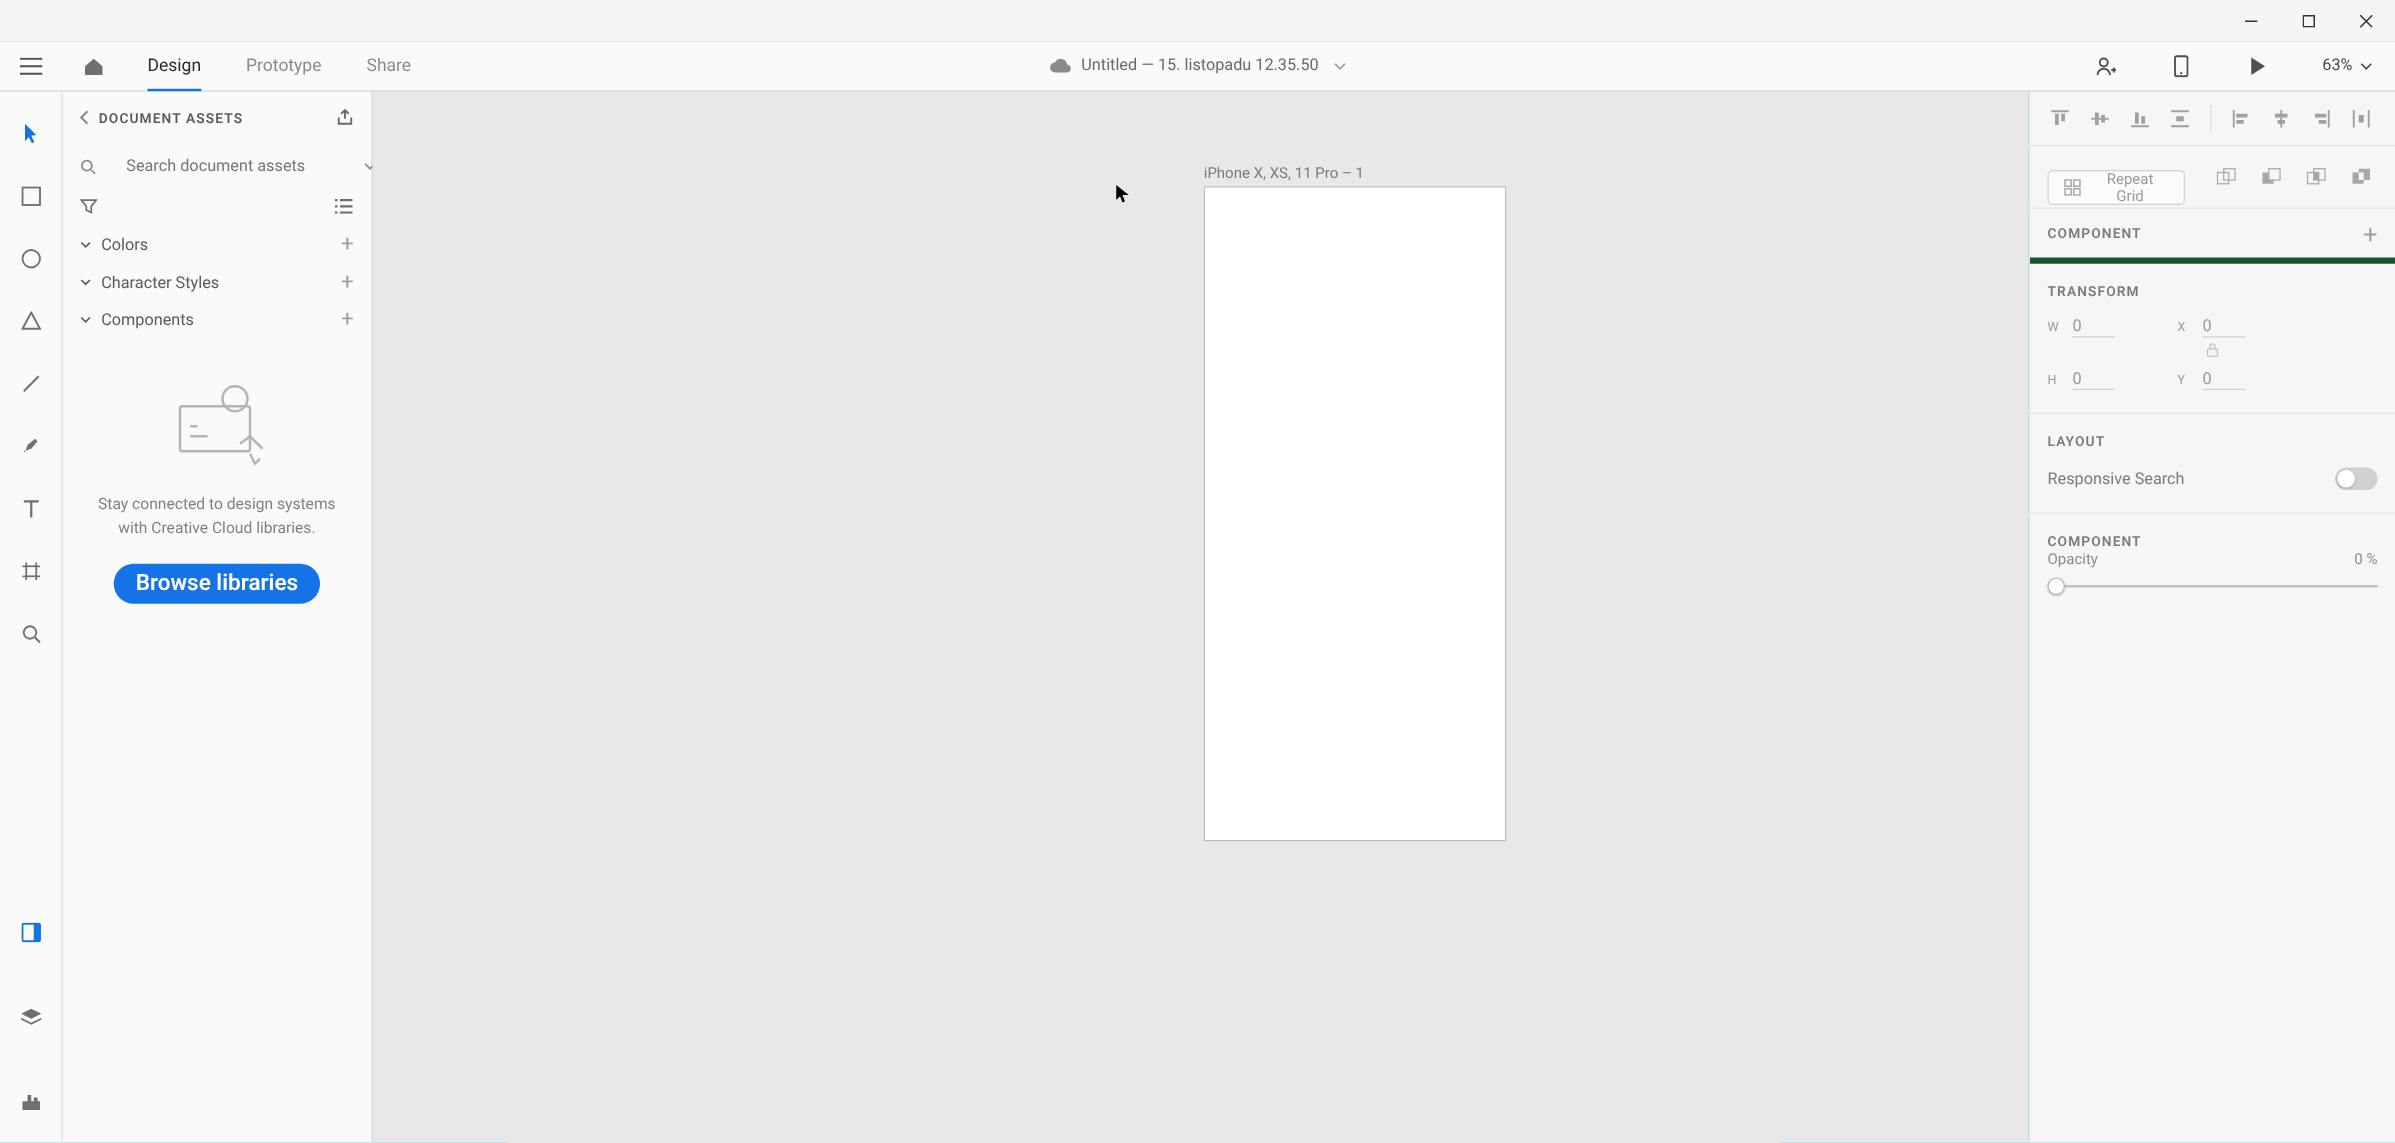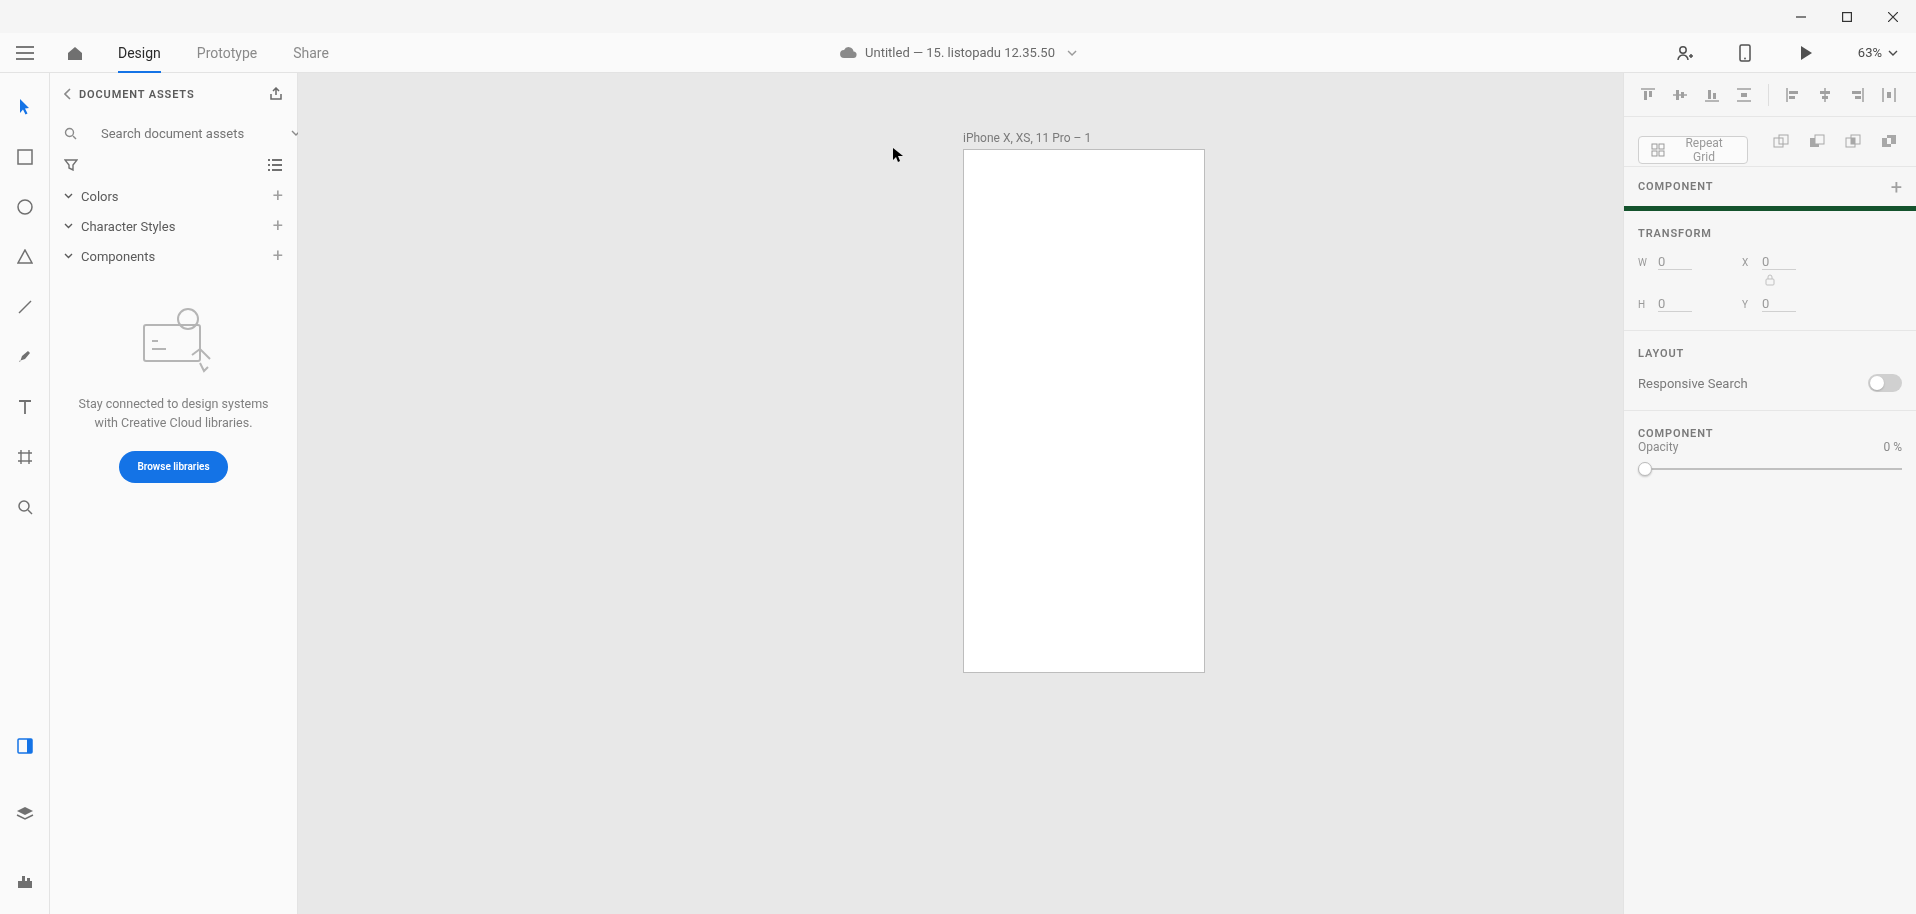--- a/index.html
+++ b/index.html
@@ -44,21 +44,21 @@
   .assets-search { display: flex; align-items: center; padding: 0 14px; gap: 24px; height: 36px; }
   .assets-search .sic { color: #8a8a8a; }
   .assets-search input { border: none; background: transparent; outline: none; flex: 1; font-size: 13px; color: #6a6a6a; }
   .assets-search .dd { color: #8a8a8a; cursor: pointer; }
   .assets-filter { display: flex; align-items: center; justify-content: space-between; padding: 8px 14px 10px 14px; }
   .assets-filter .f-ic, .assets-filter .l-ic { color: #707070; cursor: pointer; }
   .sec { padding: 6px 14px; display: flex; align-items: center; gap: 8px; color: #5a5a5a; font-size: 13px; cursor: pointer; }
   .sec .plus { margin-left: auto; color: #a0a0a0; font-size: 18px; line-height: 1; cursor: pointer; }
   .assets-empty { margin-top: 34px; display: flex; flex-direction: column; align-items: center; padding: 0 20px; text-align: center; color: #808080; }
   .assets-empty .msg { font-size: 12.5px; line-height: 1.5; margin: 20px 0 18px 0; }
-  .browse-btn { background: #1473e6; color: #fff; border: none; border-radius: 16px; height: 32px; padding: 0 18px; font-size: 10px; font-weight: 600; cursor: pointer; }
+  .browse-btn { background: #1473e6; color: #fff; border: none; border-radius: 16px; height: 32px; padding: 0 18px; font-size: 18px; font-weight: 600; cursor: pointer; }
 
   
   .canvas { flex: 1; background: #e8e8e8; position: relative; }
   .artboard-label { position: absolute; left: 665px; top: 58px; font-size: 12px; color: #7a7a7a; }
   .artboard { position: absolute; left: 665px; top: 76px; width: 242px; height: 524px; background: #ffffff; border: 1px solid #bdbdbd; }
   .cursor { position: absolute; left: 594px; top: 74px; pointer-events: none; }
 
   
   .rpanel { width: 293px; background: #f6f6f6; border-left: 1px solid #e3e3e3; display: flex; flex-direction: column; overflow: hidden; }
   .align-row { display: flex; align-items: center; height: 44px; padding: 0 10px; border-bottom: 1px solid #e6e6e6; gap: 4px; }

